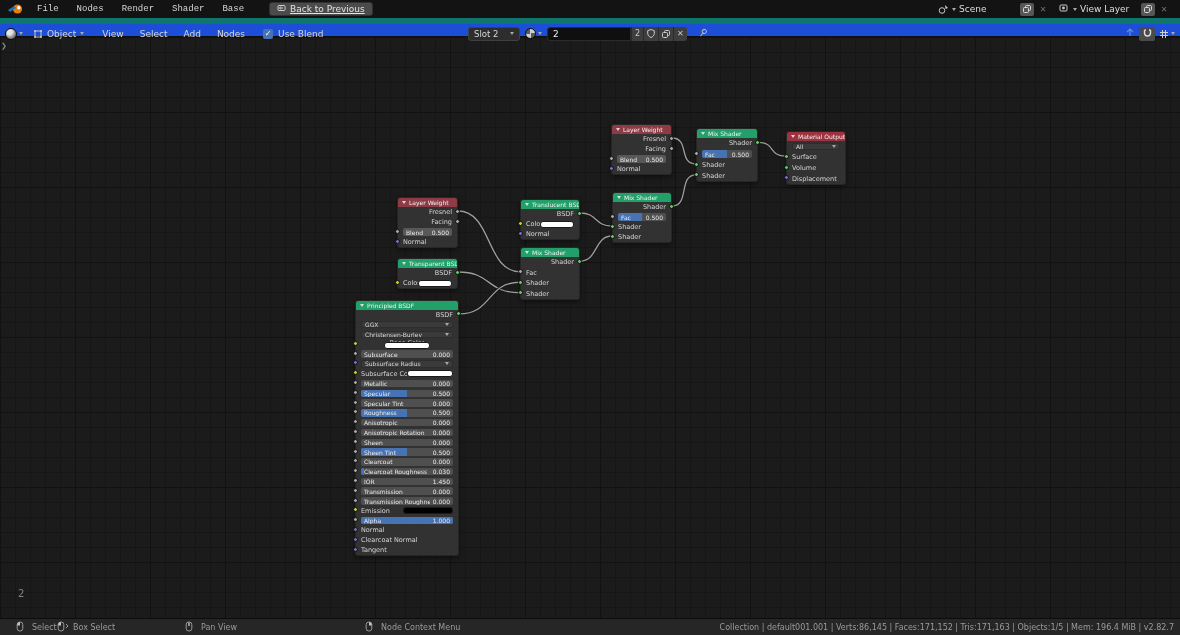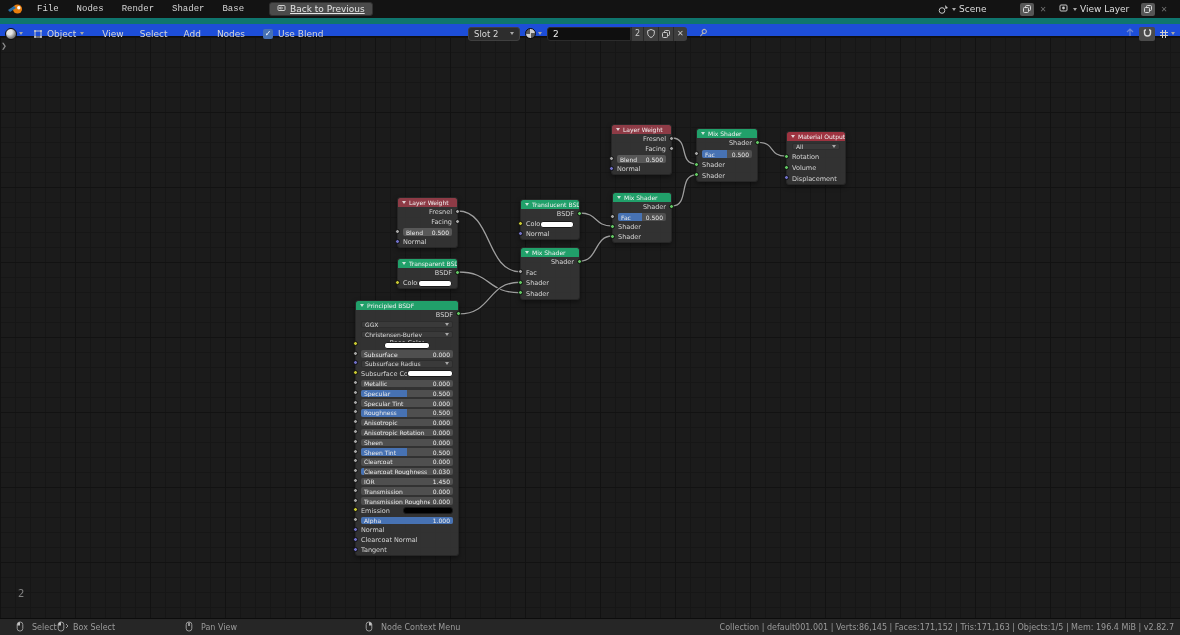--- a/index.html
+++ b/index.html
@@ -293,21 +293,21 @@
         <span class="tri"></span>
         <span>Material Output</span>
       </div>
       <div class="n-row" style="height: 10.8px;">
         <div class="ddown">
           <span>All</span>
           <span class="caret"></span>
         </div>
       </div>
       <div class="n-row" style="height: 10.8px;">
-        <span>Rotation</span>
+        <span>Surface</span>
       </div>
       <span class="sockdot" style="background: rgb(99, 199, 99); top: 21.7px; left: -3px;"></span>
       <div class="n-row" style="height: 10.8px;">
         <span>Volume</span>
       </div>
       <span class="sockdot" style="background: rgb(99, 199, 99); top: 32.5px; left: -3px;"></span>
       <div class="n-row" style="height: 10.8px; text-align: center;">
         <span>Displacement</span>
       </div>
       <span class="sockdot" style="background: rgb(112, 112, 200); top: 43.3px; left: -3px;"></span>

